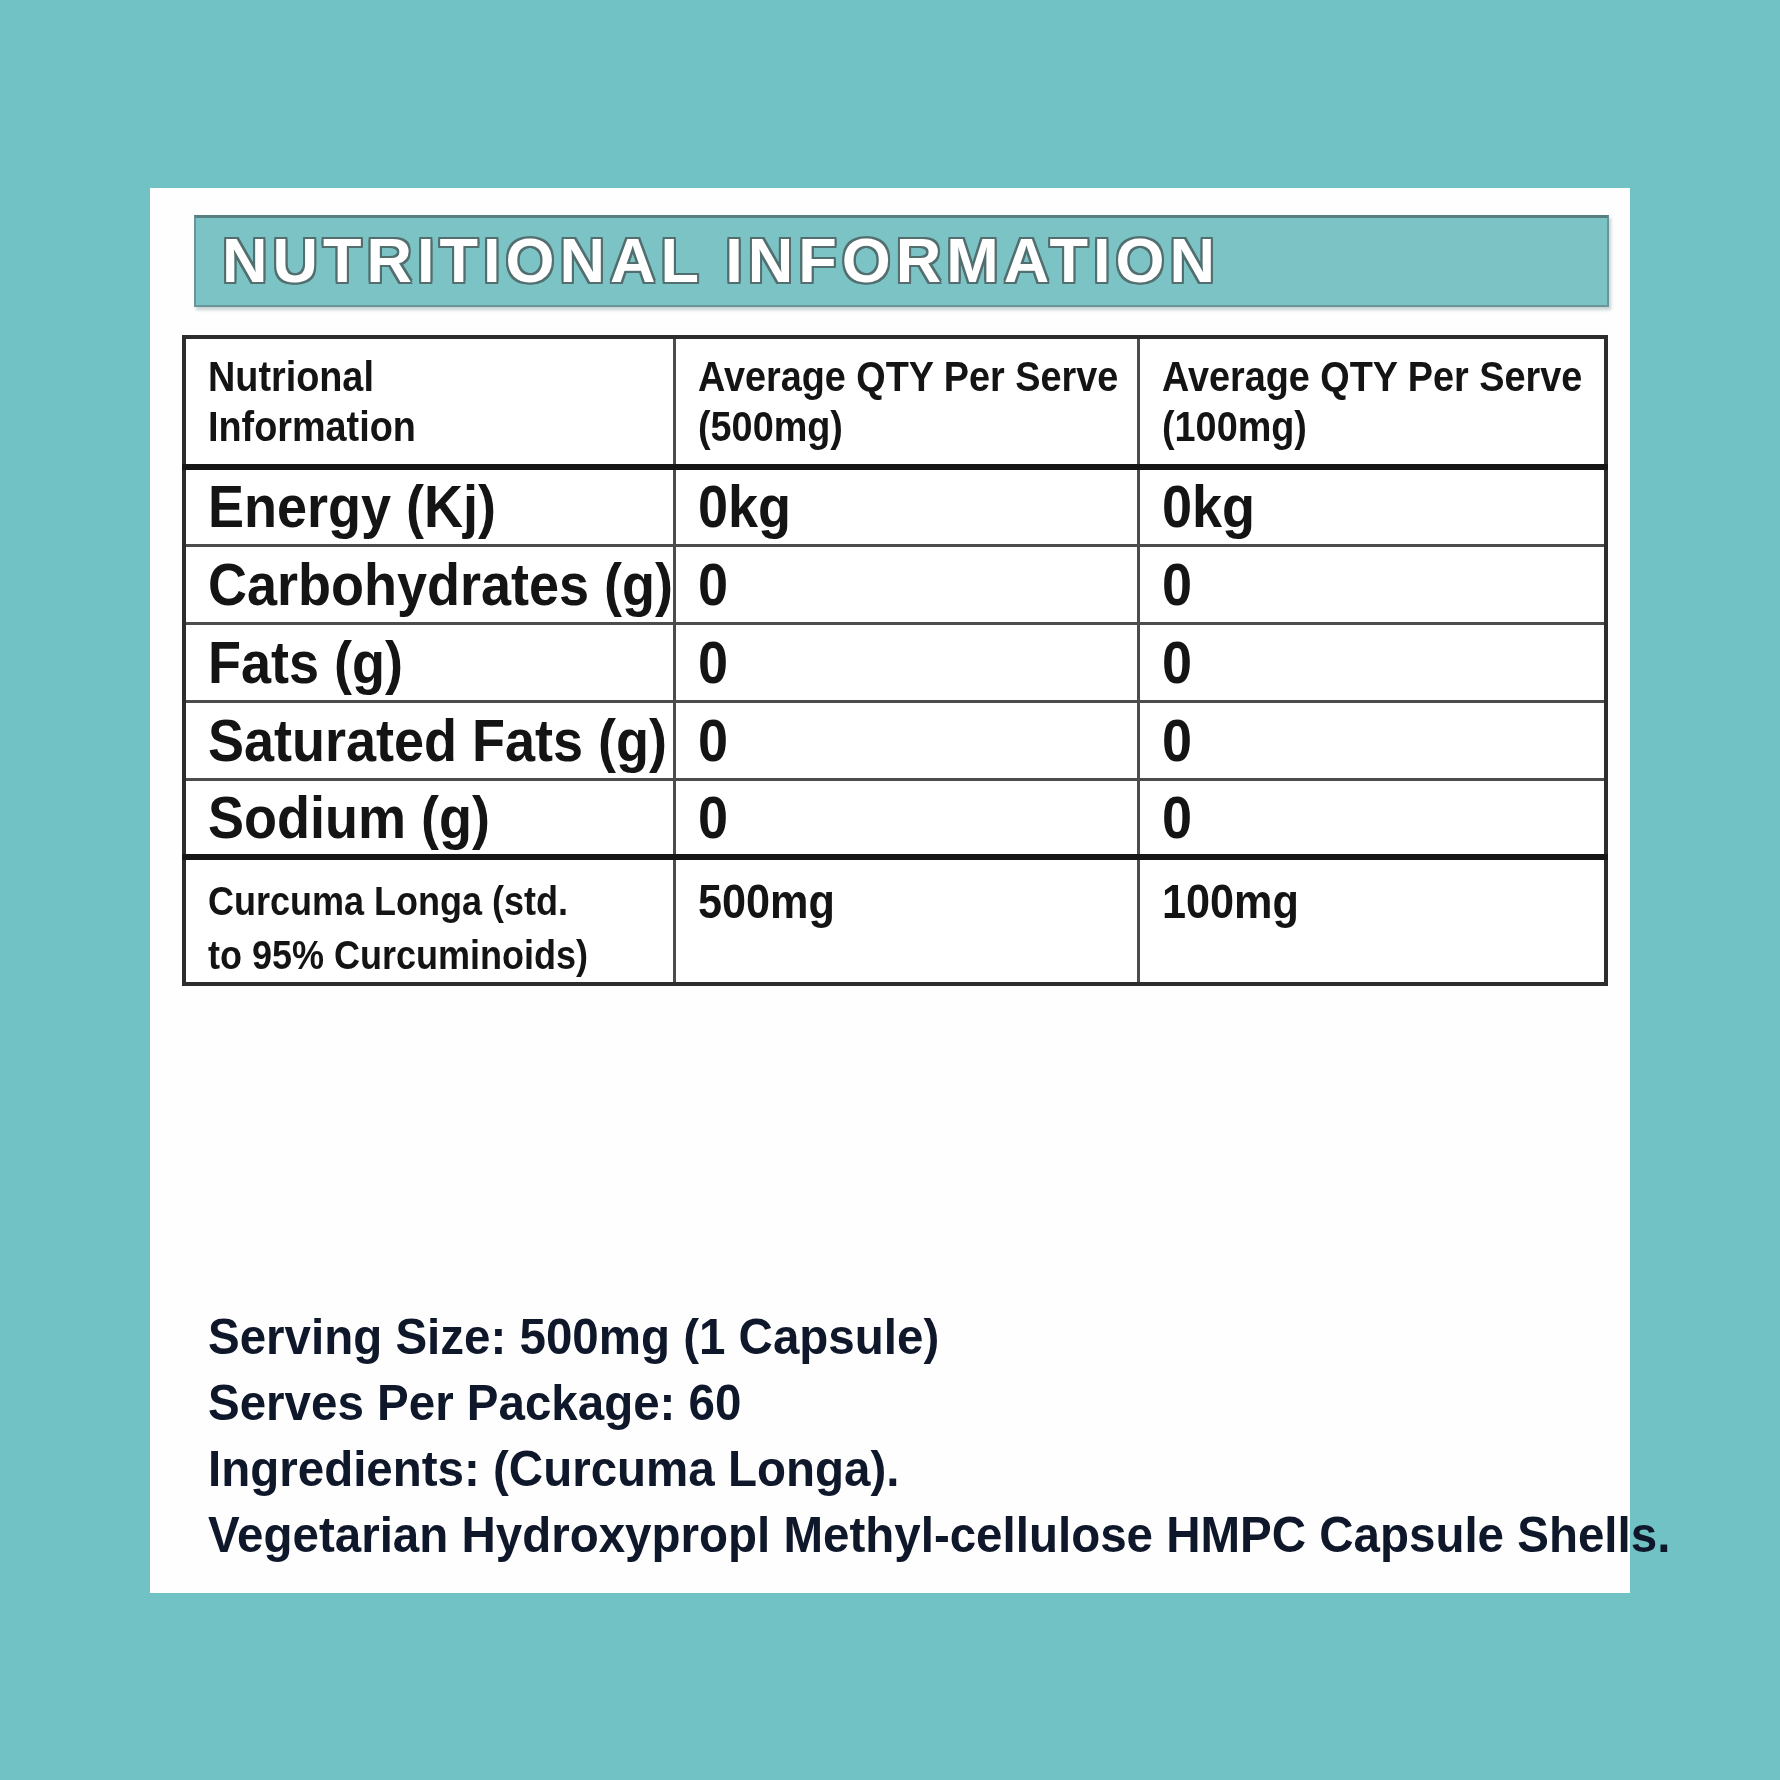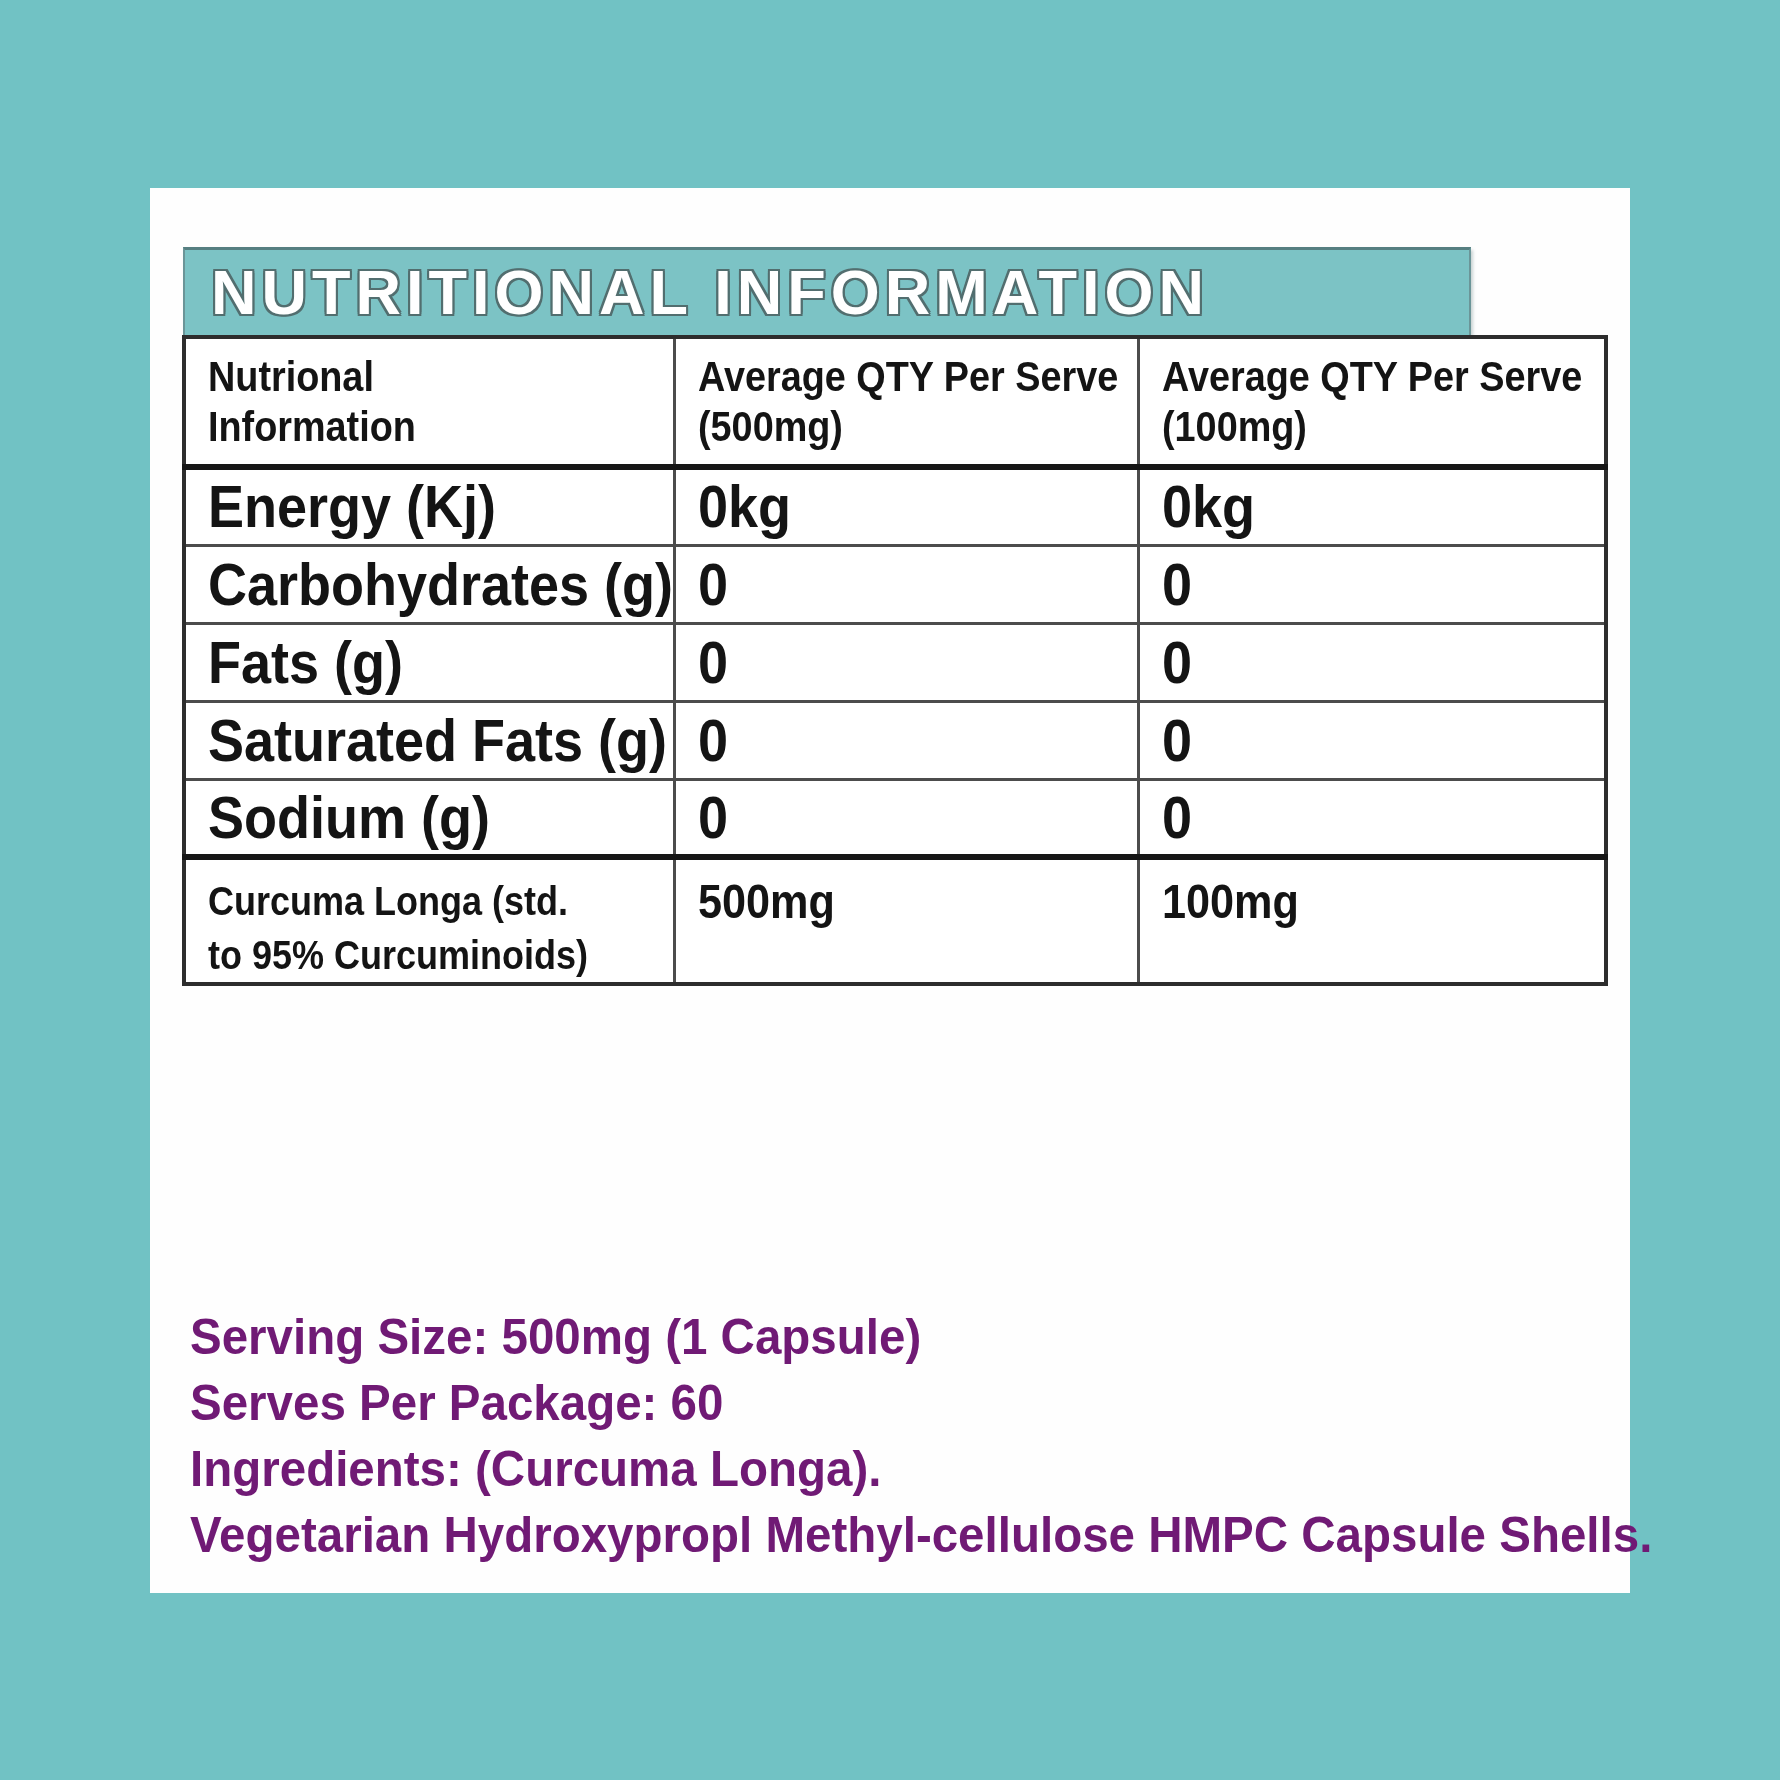--- a/index.html
+++ b/index.html
@@ -9,28 +9,27 @@
     background:#71c2c4;
     font-family:"Liberation Sans",sans-serif;
     overflow:hidden;
   }
   .card{
     position:absolute;left:150px;top:188px;
     width:1480px;height:1405px;
     background:#fefefe;
   }
   .header-bar{
-    position:absolute;left:33px;top:27px;
-    width:1288px;height:92px;
+    position:absolute;left:44px;top:27px;
+    width:1415px;height:92px;
     background:#7cc3c5;
     border:2px solid #6b9598;
     border-top:3px solid #567f81;
     box-sizing:border-box;
     box-shadow:2px 3px 3px rgba(100,130,130,.35);
-    margin-top:32px;
   }
   .header-title{
     font-size:63px;font-weight:bold;color:#ffffff;
     letter-spacing:5px;white-space:nowrap;
     line-height:84px;padding-left:26px;
     text-shadow:
       -2px -2px 0 #526e6f, 2px -2px 0 #526e6f,
       -2px  2px 0 #526e6f, 2px  2px 0 #526e6f,
        0   -2px 0 #526e6f, 0    2px 0 #526e6f,
       -2px  0   0 #526e6f, 2px  0   0 #526e6f;
@@ -57,22 +56,22 @@
   tr.data-row{height:78px;}
   tr.data-row td{font-size:60px;font-weight:bold;}
   tr.data-row.pre-last td{border-bottom:6px solid #161616;}
   tr.last-row{height:126px;}
   tr.last-row td{vertical-align:top;padding-top:14px;}
   td.big-val{font-size:48px;font-weight:bold;}
   .small-label{font-size:40px;font-weight:bold;line-height:54px;}
   .cx{display:inline-block;transform:scaleX(.9);transform-origin:0 50%;white-space:nowrap;}
   .cx-block{display:block;transform:scaleX(.9);transform-origin:0 50%;white-space:nowrap;}
   .footer{
-    position:absolute;left:40px;top:1116px;width:1400px;
-    color:#701a75;
+    position:absolute;left:58px;top:1116px;width:1400px;
+    color:#0f172a;
   }
   .footer p{
     margin:0;font-size:50px;font-weight:bold;line-height:66px;
     transform:scaleX(.95);transform-origin:0 50%;white-space:nowrap;
   }
 </style>
 </head>
 <body>
 
 <div class="canvas">

